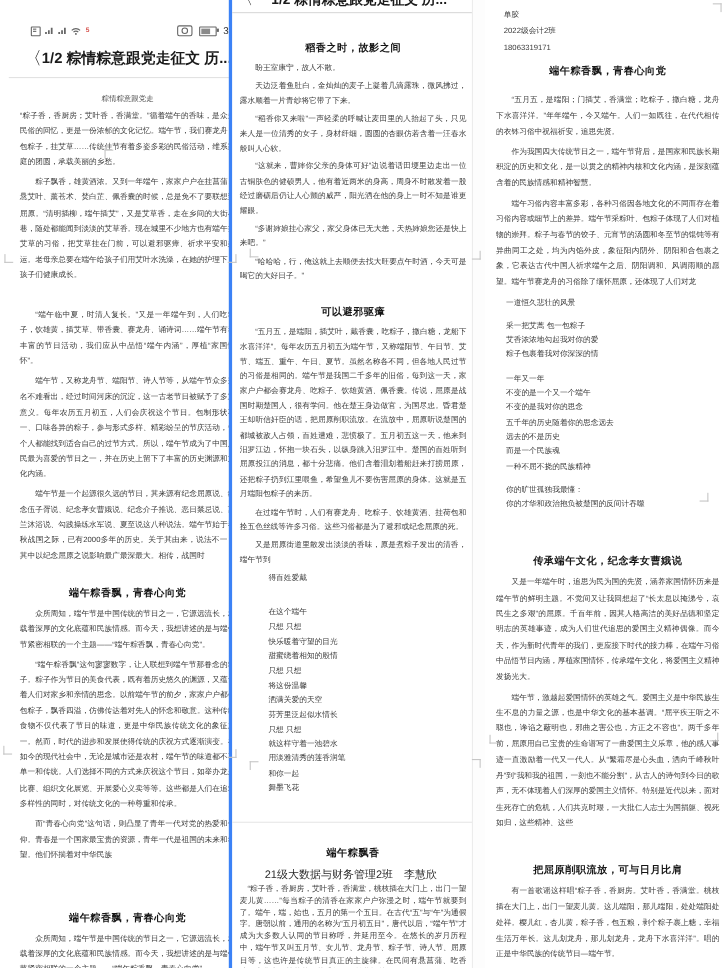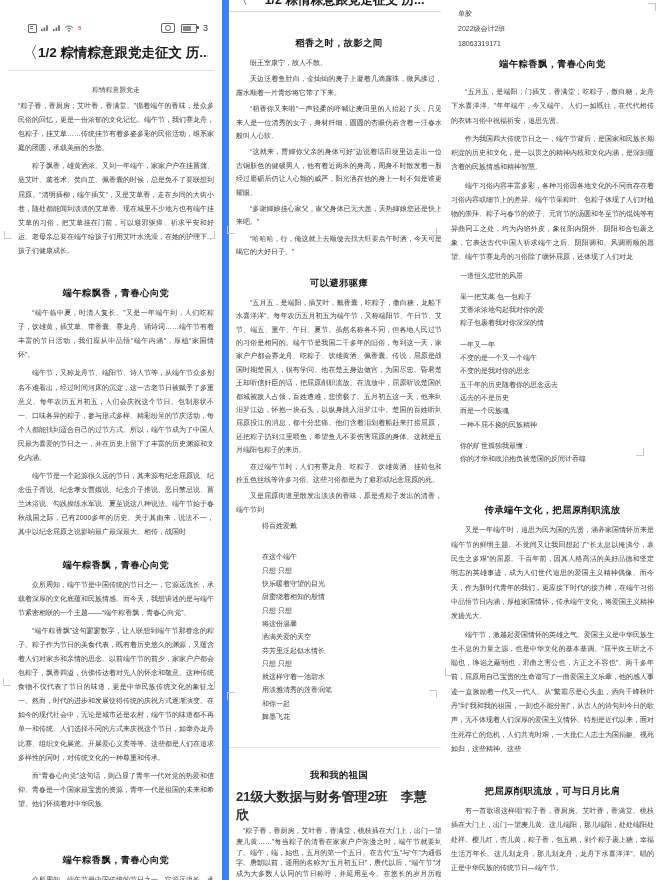--- a/index.html
+++ b/index.html
@@ -1,20 +1,20 @@
 <!DOCTYPE html>
 <html><head>
 <meta charset="utf-8">
 <style>
   html,body{margin:0;padding:0;background:#ffffff;}
   .canvas{position:relative;width:660px;height:880px;overflow:hidden;background:#fdfdfd;
     font-family:"Liberation Sans","DejaVu Sans",sans-serif;color:#333;}
   .col{position:absolute;top:0;height:880px;overflow:hidden;background:#fff;}
   .col-left{left:0;width:222px;}
-  .col-mid{left:222px;width:218px;border-left:7px solid #3b82f6;border-right:1px solid #ececec;}
+  .col-mid{left:208px;width:218px;border-left:3px solid #3b82f6;border-right:1px solid #ececec;}
   .col-right{left:441px;width:219px;}
 
   
   .statusbar{height:16px;margin-top:20px;padding:0 14px 0 28px;display:flex;align-items:center;gap:3px;color:#555;}
   .statusbar .spacer{flex:1;}
   .sb-icon{display:inline-flex;align-items:center;}
   .grid-icon{width:7px;height:7px;border:1px solid #666;border-radius:1px;position:relative;}
   .grid-icon::after{content:"";position:absolute;left:1px;top:1px;width:3px;height:1px;background:#666;box-shadow:0 2px 0 #666;}
   .badge-red{font-size:6px;color:#d6534e;font-weight:bold;margin-left:1px;}
   .rec-icon{width:12px;height:8px;border:1px solid #666;border-radius:2px;display:inline-flex;align-items:center;justify-content:center;}
@@ -46,21 +46,21 @@
 
   .col-h{font-size:9.2px;font-weight:bold;color:#161616;text-align:center;margin:7px 0 6px 0;letter-spacing:.5px;}
   .col-hs{font-size:6.8px;color:#4a4a4a;text-align:center;margin:2px 0 4px 0;}
   .para{font-size:7px;color:#3a3a3a;text-align:justify;text-indent:2em;margin:0 0 4px 0;}
   .col-left .para{line-height:14.1px;}
   .col-mid  .para{line-height:13.4px;margin-bottom:3px;}
   .col-right .para{line-height:14.3px;}
   .para.noindent{text-indent:0;}
   .para.dense{line-height:10.7px;text-indent:1em;margin:0;text-align:justify;}
   .meta-line{font-size:7px;color:#3a3a3a;line-height:15px;margin-left:1em;}
-  .byline{font-size:13px;font-weight:bold;color:#2c2c2c;text-align:left;margin:0 4px 2px 0;}
+  .byline{font-size:10px;font-weight:normal;color:#2c2c2c;text-align:center;margin:0 4px 2px 0;}
   .verse{font-size:7px;color:#3a3a3a;line-height:13.3px;margin-left:26px;}
   .col-right .verse{margin-left:9px;}
   .gap-s{height:8px;}.gap-m{height:18px;}.gap-l{height:32px;}
   .page-rule{height:1px;background:#e7e7e7;margin:6px -7px 6px -7px;}
 
   
   .mark{position:absolute;width:7px;height:7px;border:0 solid #c6c6c6;}
   .mark.tl{border-left-width:1px;border-top-width:1px;}
   .mark.tr{border-right-width:1px;border-top-width:1px;}
   .mark.bl{border-left-width:1px;border-bottom-width:1px;}
@@ -108,21 +108,20 @@
     <div class="navbar">
       <span class="back">〈</span>
       <span class="nav-title">1/2 粽情粽意跟党走征文 历...</span>
     </div>
     <div class="nav-rule"></div>
     <div class="col-body">
         <div class="col-hs">粽情粽意跟党走</div>
         <div class="para noindent">“粽子香，香厨房；艾叶香，香满堂。”循着端午的香味，是众多民俗的回忆，更是一份浓郁的文化记忆。端午节，我们赛龙舟，包粽子，挂艾草……传统佳节有着多姿多彩的民俗活动，维系家庭的团圆，承载美丽的乡愁。</div>
         <div class="para">粽子飘香，雄黄酒浓。又到一年端午，家家户户在挂菖蒲、悬艾叶、薰苍术、焚白芷、佩香囊的时候，总是免不了要联想到屈原。“清明插柳，端午插艾”，又是艾草香，走在乡间的大街小巷，随处都能闻到淡淡的艾草香。现在城里不少地方也有端午挂艾草的习俗，把艾草挂在门前，可以避邪驱瘴、祈求平安和好运。老母亲总要在端午给孩子们用艾叶水洗澡，在她的护理下，孩子们健康成长。</div>
         <div class="gap-m"></div>
-        <div class="col-h">端午粽飘香，青春心向党</div>
         <div class="para">“端午临中夏，时清人复长。”又是一年端午到，人们吃粽子，饮雄黄，插艾草、带香囊、赛龙舟、诵诗词……端午节有着丰富的节日活动，我们应从中品悟“端午内涵”，厚植“家国情怀”。</div>
         <div class="para">端午节，又称龙舟节、端阳节、诗人节等，从端午节众多别名不难看出，经过时间河床的沉淀，这一古老节日被赋予了多重意义。每年农历五月初五，人们会庆祝这个节日。包制形状不一、口味各异的粽子，参与形式多样、精彩纷呈的节庆活动，每个人都能找到适合自己的过节方式。所以，端午节成为了中国人民最为喜爱的节日之一，并在历史上留下了丰富的历史渊源和文化内涵。</div>
         <div class="para">端午节是一个起源很久远的节日，其来源有纪念屈原说、纪念伍子胥说、纪念孝女曹娥说、纪念介子推说、恶日禁忌说、菖兰沐浴说、勾践操练水军说、夏至说这八种说法。端午节始于春秋战国之际，已有2000多年的历史。关于其由来，说法不一，其中以纪念屈原之说影响最广最深最大。相传，战国时</div>
         <div class="gap-s"></div>
         <div class="col-h">端午粽香飘，青春心向党</div>
         <div class="para">众所周知，端午节是中国传统的节日之一，它源远流长，承载着深厚的文化底蕴和民族情感。而今天，我想讲述的是与端午节紧密相联的一个主题——“端午粽香飘，青春心向党”。</div>
         <div class="para">“端午粽香飘”这句寥寥数字，让人联想到端午节那眷念的粽子。粽子作为节日的美食代表，既有着历史悠久的渊源，又蕴含着人们对家乡和亲情的思念。以前端午节的前夕，家家户户都会包粽子，飘香四溢，仿佛传达着对先人的怀念和敬意。这种传统食物不仅代表了节日的味道，更是中华民族传统文化的象征之一。然而，时代的进步和发展使得传统的庆祝方式逐渐演变。在如今的现代社会中，无论是城市还是农村，端午节的味道都不再单一和传统。人们选择不同的方式来庆祝这个节日，如举办龙舟比赛、组织文化展览、开展爱心义卖等等。这些都是人们在追求多样性的同时，对传统文化的一种尊重和传承。</div>
         <div class="para">而“青春心向党”这句话，则凸显了青年一代对党的热爱和信仰。青春是一个国家最宝贵的资源，青年一代是祖国的未来和希望。他们怀揣着对中华民族</div>
         <div class="gap-l"></div>
         <div class="col-h">端午粽香飘，青春心向党</div>
@@ -163,21 +162,21 @@
         <div class="verse">洒满关爱的天空</div>
         <div class="verse">芬芳里泛起似水情长</div>
         <div class="verse">只想 只想</div>
         <div class="verse">就这样守着一池碧水</div>
         <div class="verse">用淡雅清秀的莲香润笔</div>
         <div class="verse">和你一起</div>
         <div class="verse">舞墨飞花</div>
         <div class="gap-m"></div>
         <div class="page-rule"></div>
         <div class="gap-s"></div>
-        <div class="col-h">我和我的祖国</div>
+        <div class="col-h">端午粽飘香</div>
         <div class="byline">21级大数据与财务管理2班　李慧欣</div>
         <div class="para dense">“粽子香，香厨房，艾叶香，香满堂，桃枝插在大门上，出门一望麦儿黄……”每当粽子的清香在家家户户弥漫之时，端午节就要到了。端午，端，始也，五月的第一个五日。在古代“五”与“午”为通假字。唐朝以前，通用的名称为“五月初五日”，唐代以后，“端午节”才成为大多数人认同的节日称呼，并延用至今。在悠长的岁月历程中，端午节又叫五月节、女儿节、龙舟节、粽子节、诗人节、屈原日等，这也许是传统节日真正的主旋律。在民间有悬菖蒲、吃香粽、赛龙舟、挂艾草、戴香包、饮雄黄酒等习俗。</div>
       </div>
   </section>
 
   <section class="col col-right">
     <div class="col-body">
         <div class="meta-line">单胶</div>
         <div class="meta-line">2022级会计2班</div>
         <div class="meta-line">18063319171</div>
@@ -196,21 +195,21 @@
         <div class="verse">不变的是一个又一个端午</div>
         <div class="verse">不变的是我对你的思念</div>
         <div class="verse">五千年的历史随着你的思念远去</div>
         <div class="verse">远去的不是历史</div>
         <div class="verse">而是一个民族魂</div>
         <div class="verse">一种不屈不挠的民族精神</div>
         <div class="gap-s"></div>
         <div class="verse">你的旷世孤独我最懂：</div>
         <div class="verse">你的才华和政治抱负被楚国的反间计吞噬</div>
         <div class="gap-l"></div>
-        <div class="col-h">传承端午文化，把屈原削职流放</div>
+        <div class="col-h">传承端午文化，纪念孝女曹娥说</div>
         <div class="para">又是一年端午时，追思为民为国的先贤，涵养家国情怀历来是端午节的鲜明主题。不觉间又让我回想起了“长太息以掩涕兮，哀民生之多艰”的屈原。千百年前，因其人格高洁的美好品德和坚定明志的英雄事迹，成为人们世代追思的爱国主义精神偶像。而今天，作为新时代青年的我们，更应接下时代的接力棒，在端午习俗中品悟节日内涵，厚植家国情怀，传承端午文化，将爱国主义精神发扬光大。</div>
         <div class="para">端午节，激越起爱国情怀的英雄之气。爱国主义是中华民族生生不息的力量之源，也是中华文化的基本基调。“屈平疾王听之不聪也，谗谄之蔽明也，邪曲之害公也，方正之不容也”。两千多年前，屈原用自己宝贵的生命谱写了一曲爱国主义乐章，他的感人事迹一直激励着一代又一代人。从“繁霜尽是心头血，洒向千峰秋叶丹”到“我和我的祖国，一刻也不能分割”，从古人的诗句到今日的歌声，无不体现着人们深厚的爱国主义情怀。特别是近代以来，面对生死存亡的危机，人们共克时艰，一大批仁人志士为国捐躯、视死如归，这些精神、这些</div>
         <div class="gap-m"></div>
         <div class="col-h">把屈原削职流放，可与日月比肩</div>
         <div class="para">有一首歌谣这样唱“粽子香，香厨房。艾叶香，香满堂。桃枝插在大门上，出门一望麦儿黄。这儿端阳，那儿端阳，处处端阳处处祥。樱儿红，杏儿黄，粽子香，包五粮，剥个粽子裹上糖，幸福生活万年长。这儿划龙舟，那儿划龙舟，龙舟下水喜洋洋”。唱的正是中华民族的传统节日—端午节。</div>
         <div class="para">转眼间，端午至，粽香飘。农历五月五日为端午节，“端午节”又称“五月单五”、“重午节”、“端阳节”、“五毒日”、“娃娃节”、“五月节”、“女儿节”等。关于端午节的由来，中国各地区、各民族的解释不尽一致。广为流传的要属“纪念爱国诗人屈原说”。据梁朝吴均《续齐谐记》记载，春秋战国时楚国三闾大夫、爱国诗人屈原，遭谗不用，于五月五日投汨罗江而死。人们为了纪念他，在端午节吃粽子、划龙舟。这一传说在中国广大地区家喻户晓，影响深远。民勤也不例外。民勤的端午节继承了古老的传统，古风盎然，颇有情趣。民勤人过端午节一般是五月五日。主要活动是小孩子戴五毒兜、香荷包、吃粽糕、粽子、油饼、麻花等。</div>
       </div>
   </section>
 
   <span class="mark tl" style="left:95px;top:136px;"></span>

